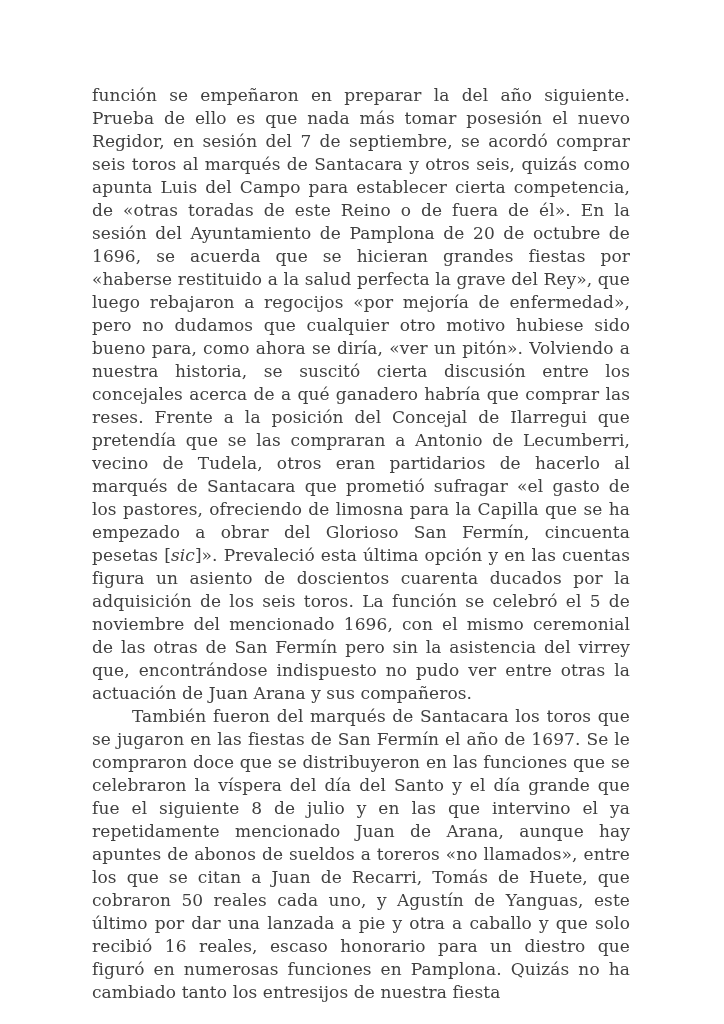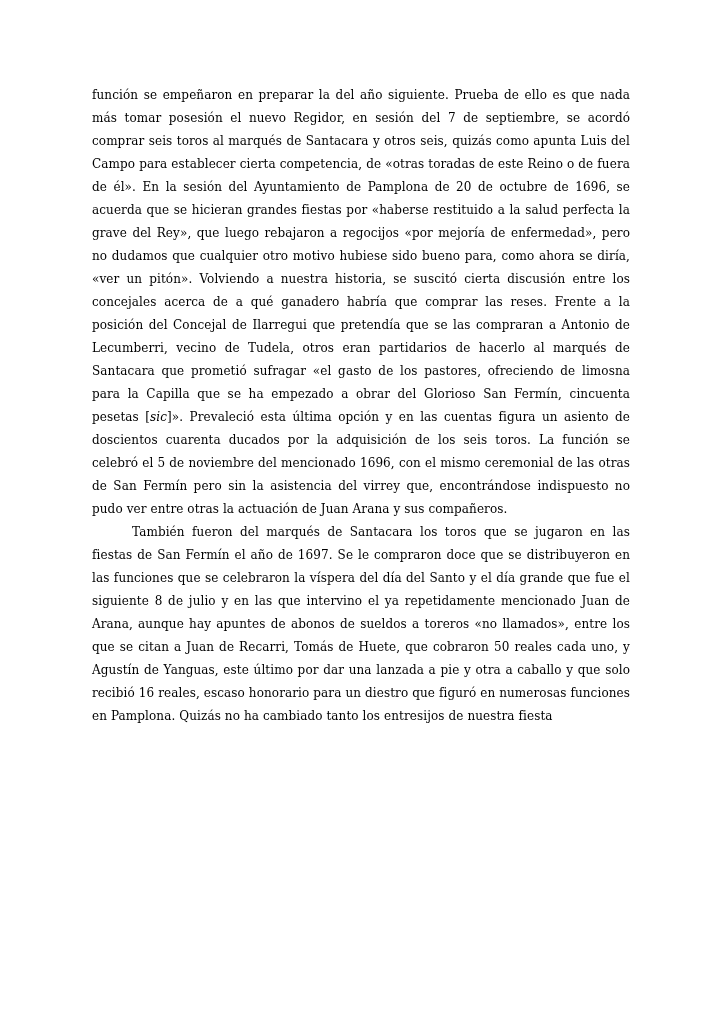--- a/index.html
+++ b/index.html
@@ -17,23 +17,23 @@
     width: 724px;
     height: 1024px;
     background: #ffffff;
   }
   .text-block {
     position: absolute;
     left: 92px;
     top: 84px;
     width: 538px;
     font-family: "DejaVu Serif", "Liberation Serif", serif;
-    font-size: 12px;
+    font-size: 17px;
     line-height: 23px;
-    color: #000000;
+    color: #404040;
     text-align: justify;
     letter-spacing: 0.1px;
   }
   .para {
     margin: 0;
     padding: 0;
   }
   .para.indented {
     text-indent: 40px;
   }

